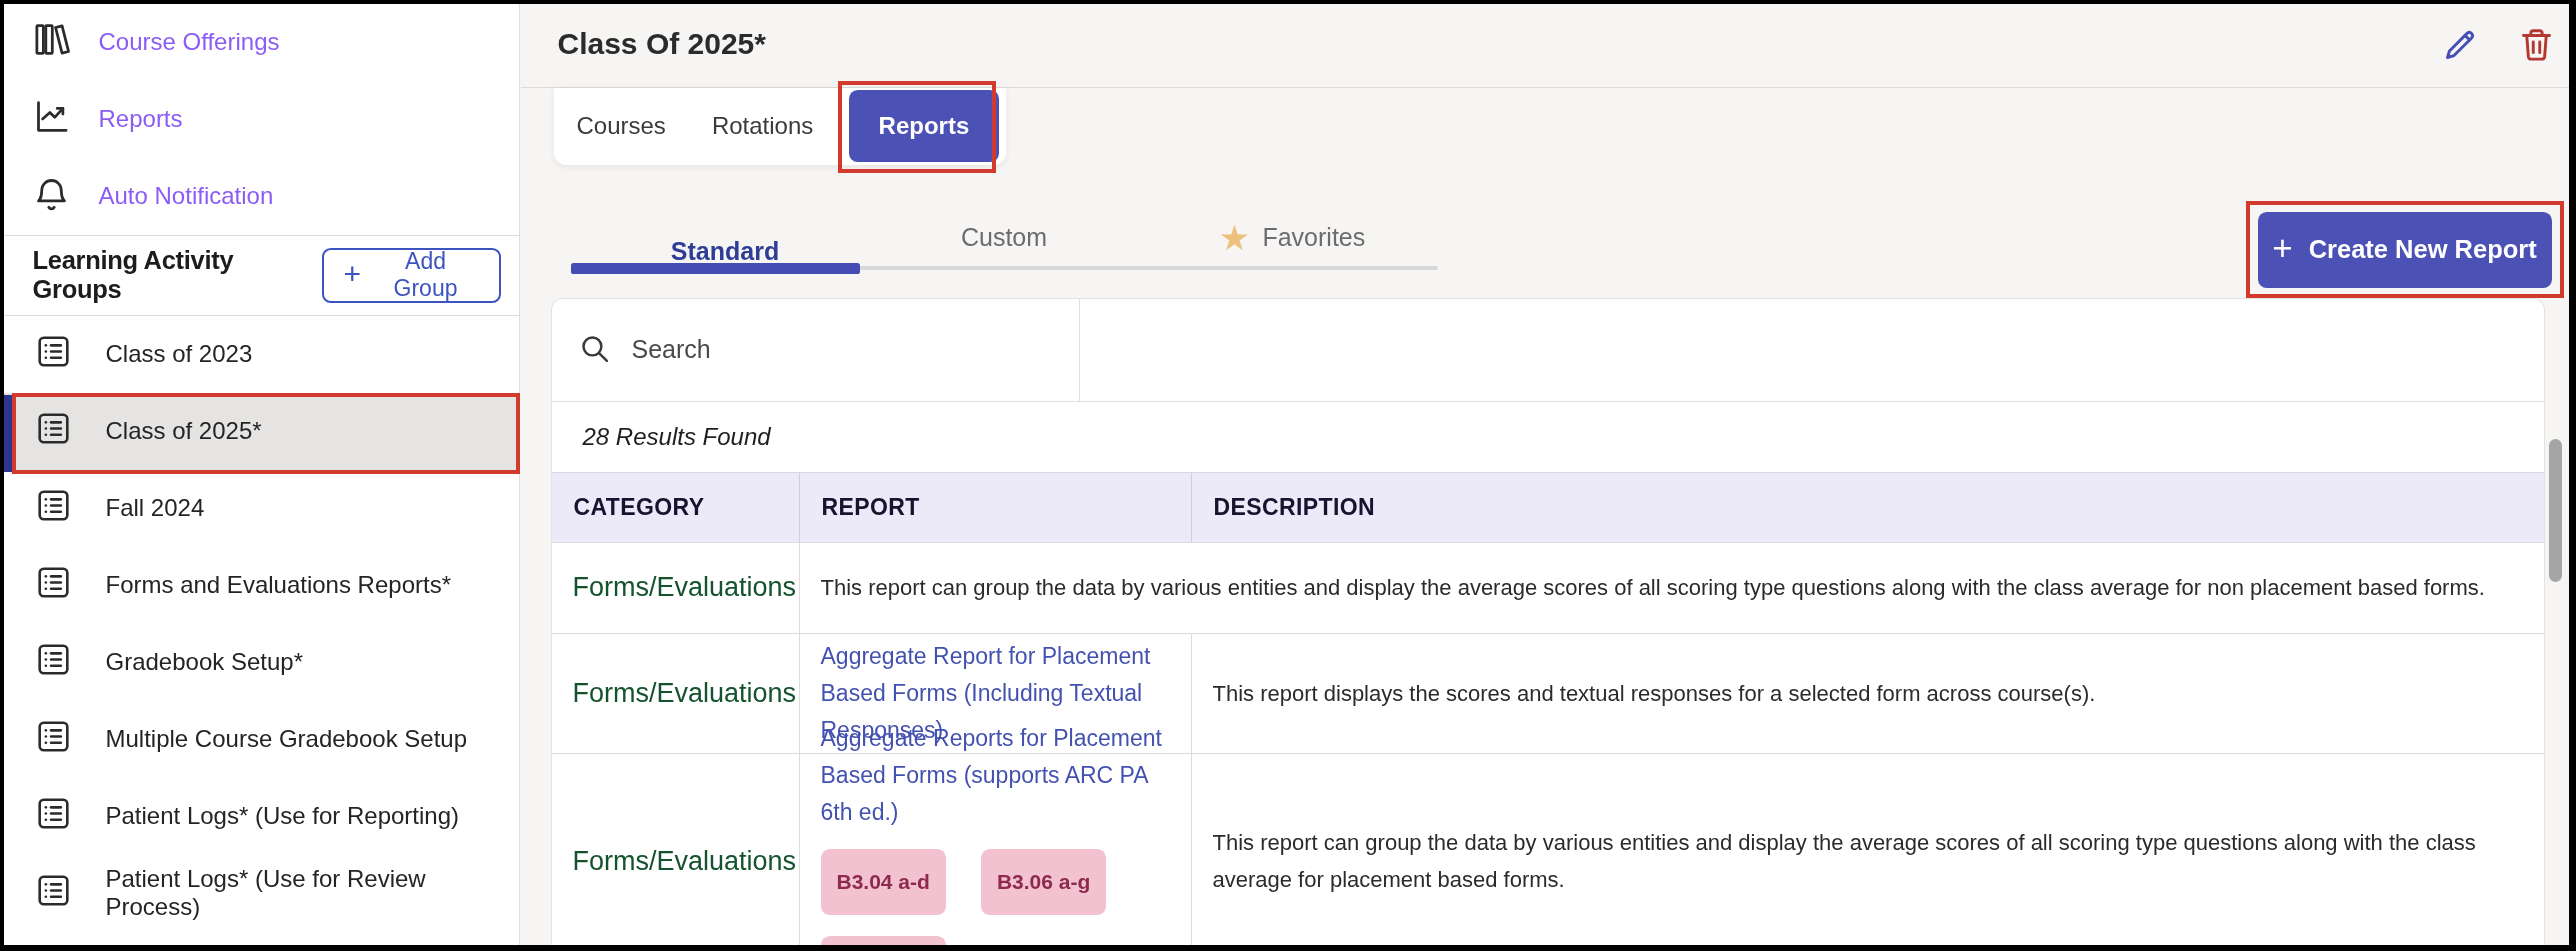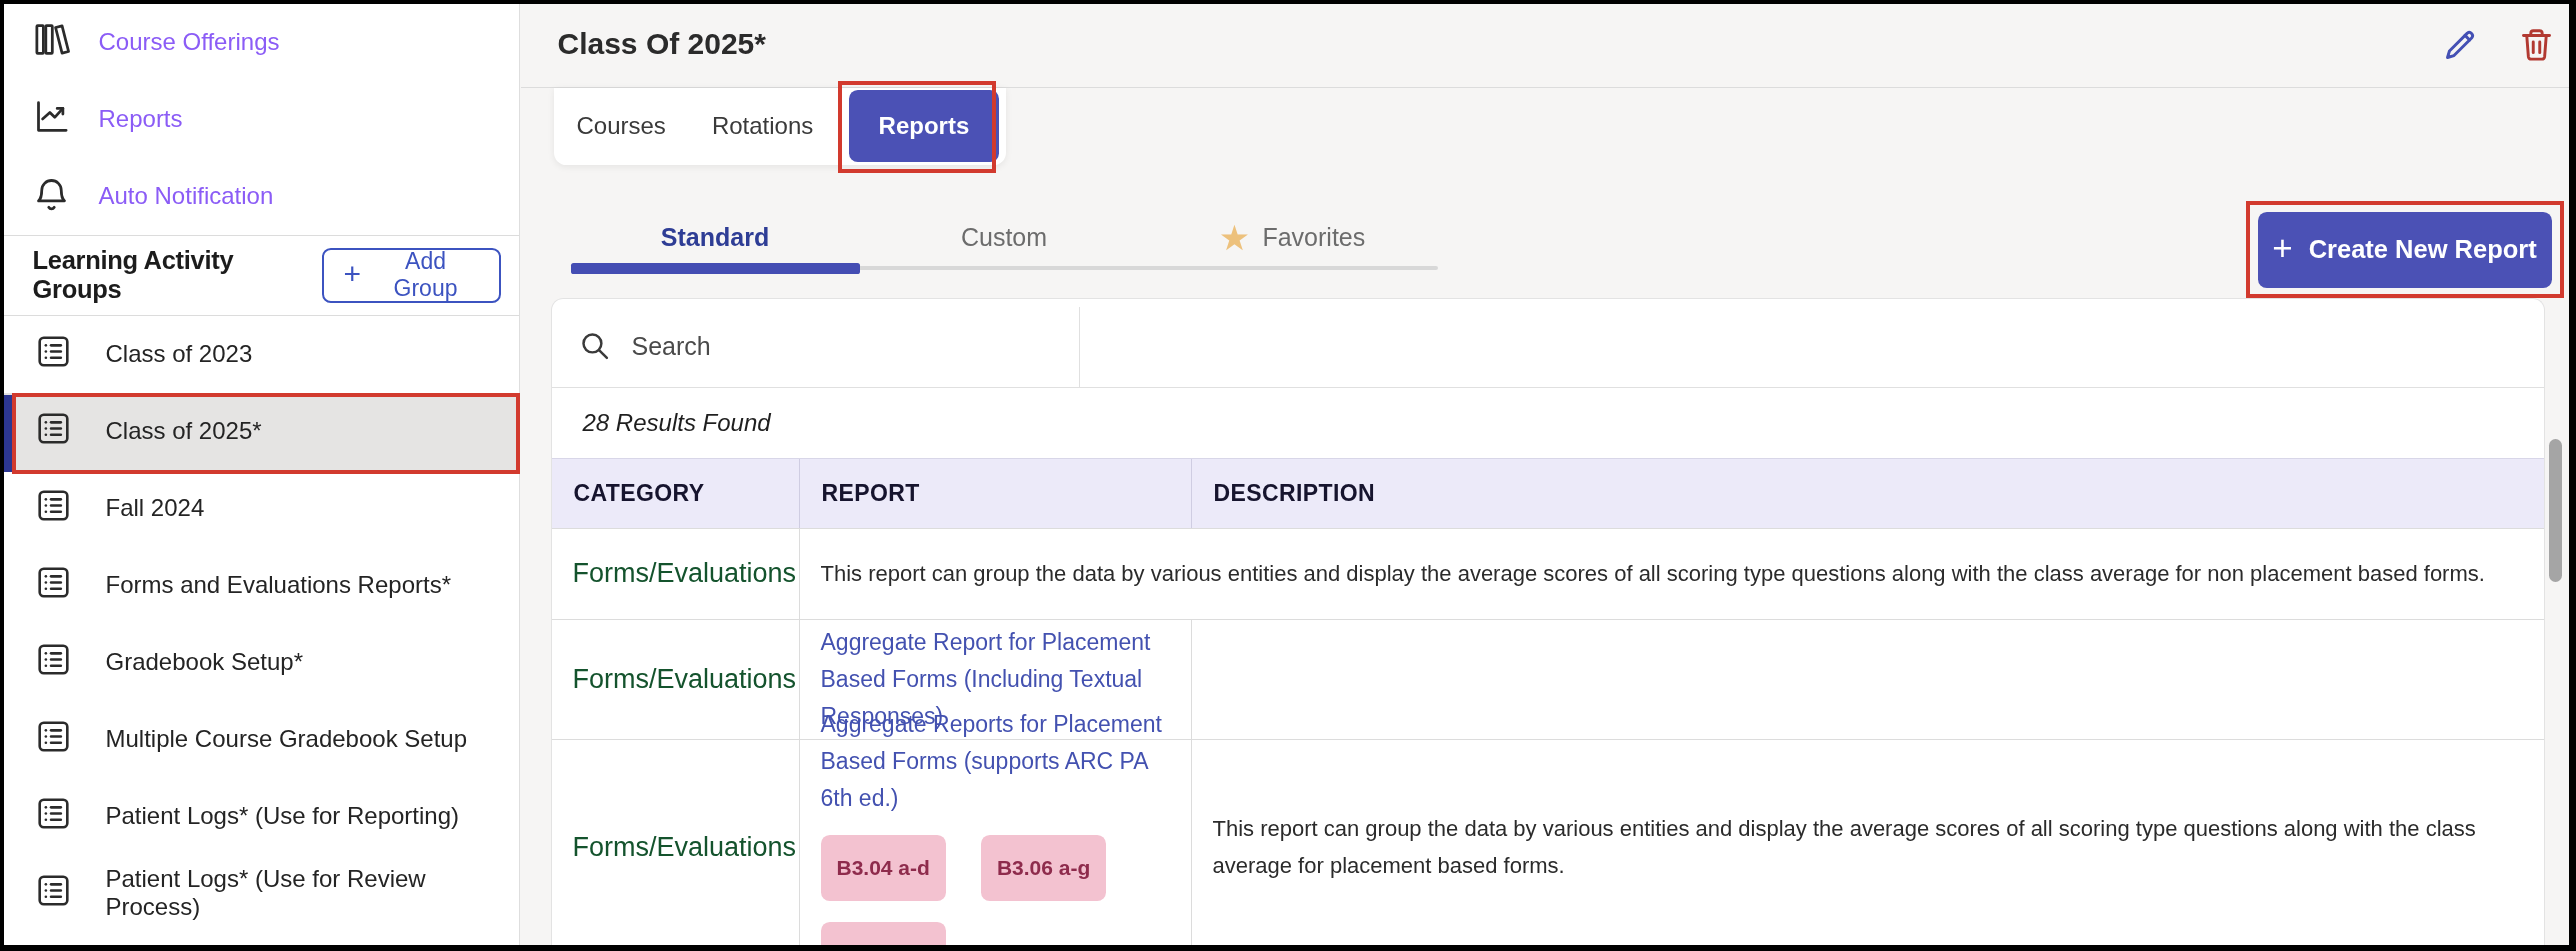--- a/index.html
+++ b/index.html
@@ -45,21 +45,21 @@
   .subtab .star { color:#edc17c; font-size:35px; line-height:1; }
   .subtab-rail { position:absolute; left:0; top:56px; width:867px; height:4.4px; background:#d8d8d8; border-radius:2.6px; }
   .subtab-ind { position:absolute; left:0; top:53px; width:289px; height:11.4px; background:#444db3; border-radius:2.6px; }
 
   
   .create-btn { position:absolute; left:2254px; top:208px; width:294px; height:76px; background:#4b51b5; border:none; border-radius:8.8px; color:#fff; display:flex; align-items:center; justify-content:center; gap:16px; font-size:25.5px; font-weight:bold; cursor:pointer; font-family:"Liberation Sans", sans-serif; }
   .create-btn .plus { font-size:35px; font-weight:300; margin-top:-3.5px; }
 
   
   .table-card { position:absolute; left:547px; top:294px; width:1994px; height:648px; background:#fff; border:1.8px solid #e3e3e3; border-bottom:none; border-radius:12.3px 12.3px 0 0; overflow:hidden; }
-  .search-row { height:81px; border-bottom:1.8px solid #e0e0e0; display:flex;margin-top:8px; }
+  .search-row { height:103px; border-bottom:1.8px solid #e0e0e0; display:flex; }
   .search-cell { width:528px; border-right:1.8px solid #e0e0e0; display:flex; align-items:center; padding-left:26px; gap:21px; }
   .search-cell svg { width:33px; height:33px; stroke:#3a3a3a; fill:none; stroke-width:1.8; stroke-linecap:round; }
   .search-cell input { border:none; outline:none; font-size:25px; color:#2b2b2b; width:422px; font-family:"Liberation Sans", sans-serif; background:transparent; }
   .search-cell input::placeholder { color:#4a4a4a; opacity:1; }
   .results-row { height:70px; display:flex; align-items:center; padding-left:31px; font-size:24px; font-style:italic; color:#1f1f1f; font-weight:500; }
   .thead { height:70px; display:flex; background:#eceaf9; border-top:1.8px solid #d8d6e8; }
   .thead .th { display:flex; align-items:center; padding-left:22px; font-size:23px; font-weight:bold; color:#16142e; letter-spacing:0.4px; }
   .th-cat  { width:248px; border-right:1.8px solid #cfcde2; }
   .th-rep  { width:392px; border-right:1.8px solid #cfcde2; }
   .th-desc { flex:1; }
@@ -263,21 +263,21 @@
 
     <div class="tab-card">
       <div class="tab">Courses</div>
       <div class="tab">Rotations</div>
       <div class="tab active">Reports</div>
     </div>
 
     <div class="anno" style="left:834px; top:77px; width:158px; height:92px;"></div>
 
     <div class="subtabs">
-      <div class="subtab active" style="left:0;">
+      <div class="subtab active" style="left:10px;align-items:flex-end;">
         <span>Standard</span>
       </div>
       <div class="subtab" style="left:289px;">
         <span>Custom</span>
       </div>
       <div class="subtab" style="left:577px;">
         <span class="star">★</span>
         <span>Favorites</span>
       </div>
       <div class="subtab-rail"></div>
@@ -316,20 +316,21 @@
       <div class="trow row-1">
         <div class="td td-cat">Forms/Evaluations</div>
         <div class="td td-desc">This report can group the data by various entities and display the average scores of all scoring type questions along with the class average for non placement based forms.</div>
       </div>
 
       <div class="trow row-2">
         <div class="td td-cat">Forms/Evaluations</div>
         <div class="td td-rep">
           <a class="rep-link">Aggregate Report for Placement Based Forms (Including Textual Responses)</a>
         </div>
+        <div class="td td-desc">This report displays the scores and textual responses for a selected form across course(s).</div>
       </div>
 
       <div class="trow row-3">
         <div class="td td-cat">Forms/Evaluations</div>
         <div class="td td-rep">
           <a class="rep-link">Aggregate Reports for Placement Based Forms (supports ARC PA 6th ed.)</a>
           <div class="badges">
             <span class="badge">B3.04 a-d</span>
             <span class="badge">B3.06 a-g</span>
             <span class="badge">B3.07 a-g</span>

